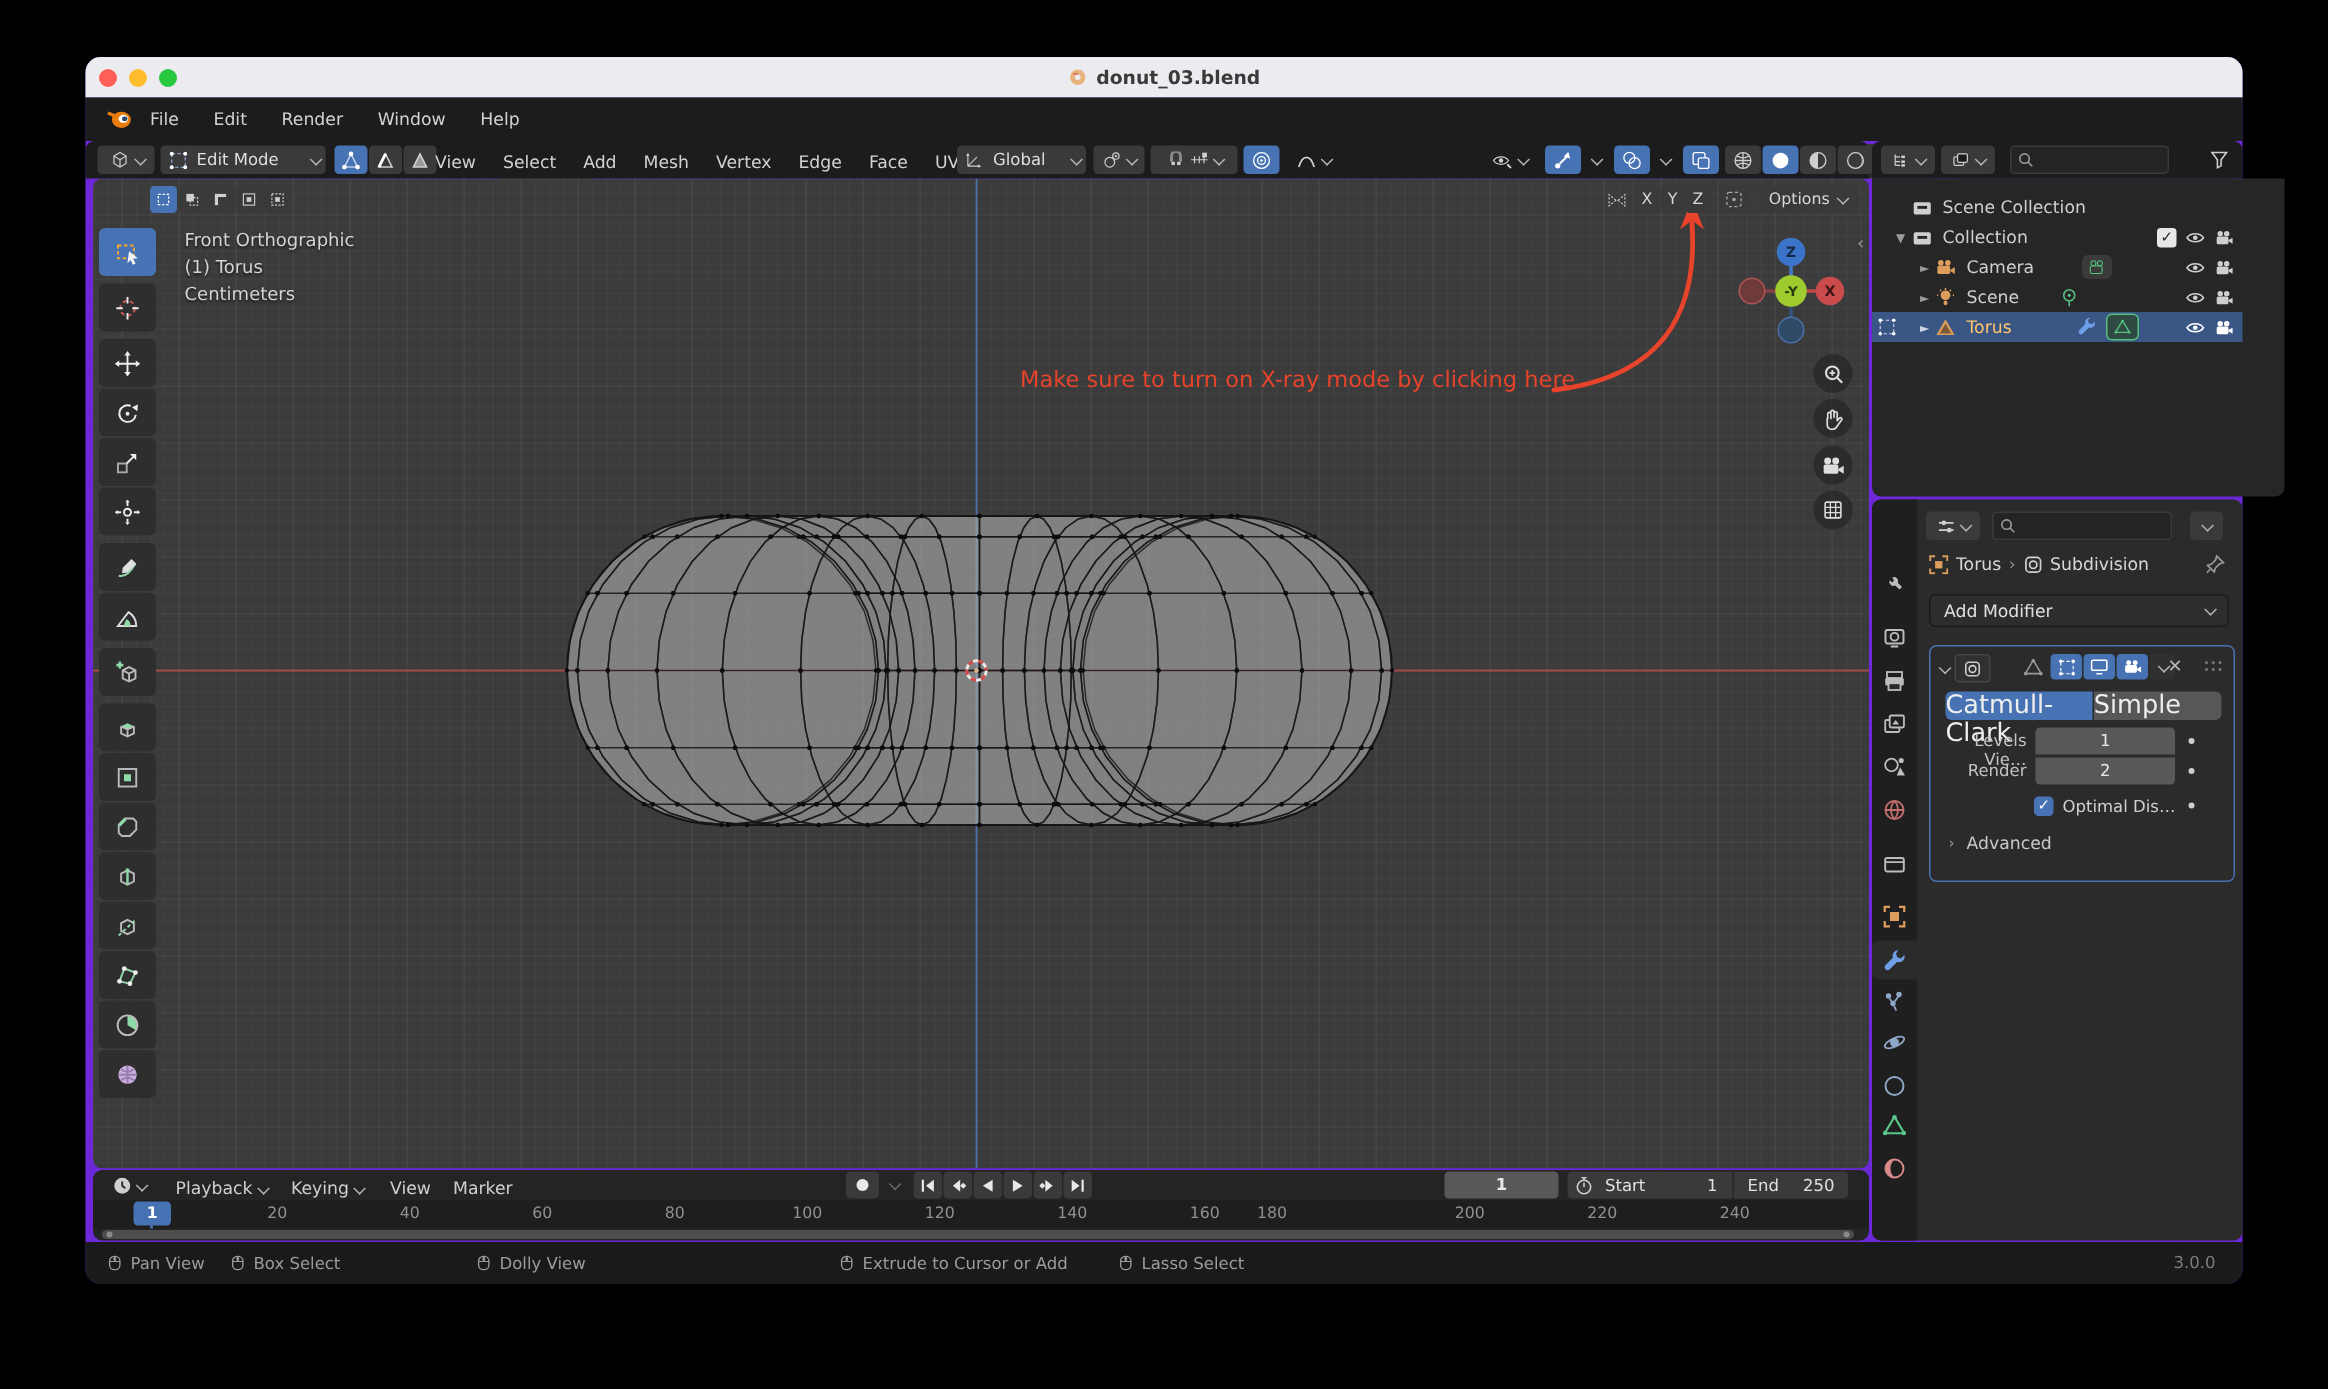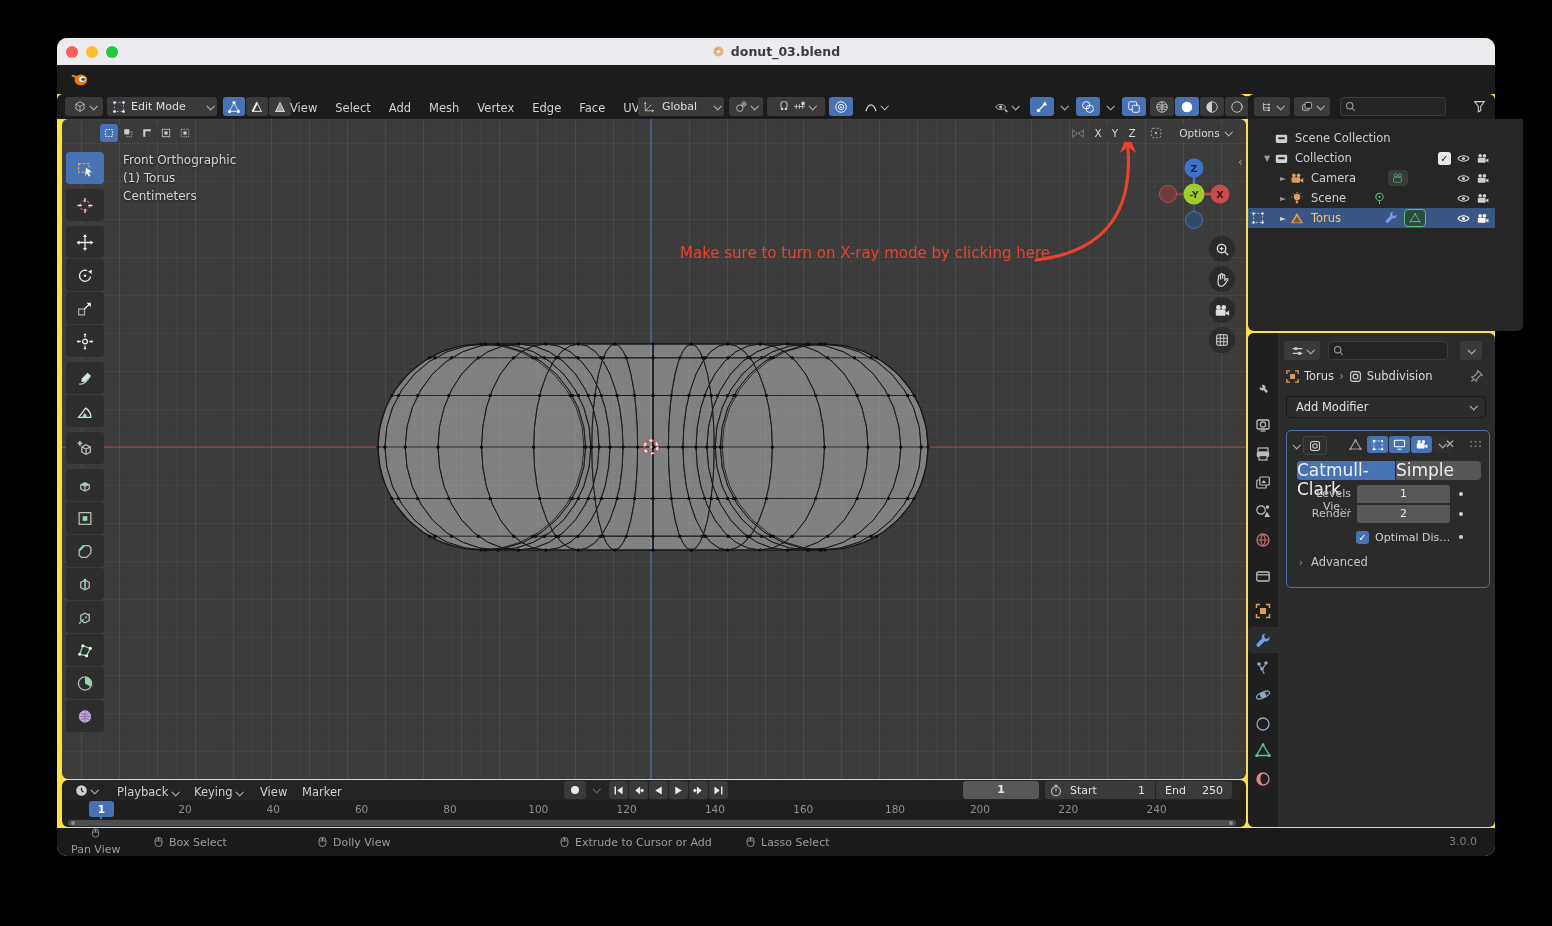--- a/index.html
+++ b/index.html
@@ -1,18 +1,18 @@
 <!DOCTYPE html>
 <html><head>
 <meta charset="utf-8">
 <style>
   html,body{margin:0;padding:0;background:#000;}
   #stage{position:relative;width:1552px;height:926px;background:#000;font-family:"DejaVu Sans",sans-serif;overflow:hidden;-webkit-font-smoothing:antialiased;}
   .abs{position:absolute;}
-  #win{position:absolute;left:57px;top:38px;width:1438px;height:818px;background:#fde047;border-radius:10px;box-shadow:0 18px 50px rgba(0,0,0,.65);}
+  #win{position:absolute;left:57px;top:38px;width:1438px;height:818px;background:#6d28d9;border-radius:10px;box-shadow:0 18px 50px rgba(0,0,0,.65);}
   
   #titlebar{position:absolute;left:0;top:0;width:100%;height:27px;background:#ececf0;border-radius:10px 10px 0 0;display:flex;align-items:center;justify-content:center;gap:6px;}
   .tl{width:12px;height:12px;border-radius:50%;}
   #title-text{font-size:12.5px;font-weight:bold;color:#3a3a3a;}
   
   #topbar{position:absolute;left:0;top:27px;width:100%;height:29px;background:#1c1c1c;}
   .menu{color:#d2d2d2;font-size:11.5px;line-height:29px;padding:0 9px;display:inline-block;}
   #tabs{position:absolute;left:276px;top:31px;width:772px;height:25px;display:flex;overflow:hidden;}
   .tab{color:#ababab;font-size:11.5px;line-height:21px;padding:0 11px;white-space:nowrap;border-radius:4px 4px 0 0;margin-top:2px;}
   .tab.active{background:#3d3d3d;color:#f0f0f0;}
@@ -97,20 +97,27 @@
       <span id="title-text">donut_03.blend</span>
     </div>
 
     <div id="topbar">
       <svg class="abs" style="left:14px;top:6px;" width="18" height="16" viewBox="0 0 20 16">
           <ellipse cx="11" cy="9" rx="7" ry="6" fill="#e87d0d"></ellipse>
           <ellipse cx="12.5" cy="8.2" rx="3.6" ry="3" fill="#fff"></ellipse>
           <ellipse cx="13.5" cy="8.2" rx="2" ry="1.7" fill="#2a4a66"></ellipse>
           <path d="M1 4l8 3" stroke="#e87d0d" stroke-width="2.4"></path>
         </svg>
+      <div class="abs" style="left:34px;top:0;">
+        <span class="menu">File</span>
+        <span class="menu">Edit</span>
+        <span class="menu">Render</span>
+        <span class="menu">Window</span>
+        <span class="menu">Help</span>
+      </div>
       <div id="tabs">
         <span class="tab active">Layout</span>
         <span class="tab">Modeling</span>
         <span class="tab">Sculpting</span>
         <span class="tab">UV Editing</span>
         <span class="tab">Texture Paint</span>
         <span class="tab">Shading</span>
         <span class="tab">Animation</span>
         <span class="tab">Rendering</span>
         <span class="tab">Compositing</span>
@@ -1372,35 +1379,35 @@
         <div class="abs" style="left:38px;top:17px;width:2px;height:2px;background:#4772b3;"></div>
         <div id="ruler-ticks">
             <span class="tick" style="left: 122.917px;">20</span>
             <span class="tick" style="left: 211.25px;">40</span>
             <span class="tick" style="left: 299.583px;">60</span>
             <span class="tick" style="left: 387.916px;">80</span>
             <span class="tick" style="left: 476.249px;">100</span>
             <span class="tick" style="left: 564.583px;">120</span>
             <span class="tick" style="left: 652.916px;">140</span>
             <span class="tick" style="left: 741.249px;">160</span>
-            <span class="tick" style="left: 833px;">180</span>
+            <span class="tick" style="left: 786px;">180</span>
             <span class="tick" style="left: 917.915px;">200</span>
             <span class="tick" style="left: 1006.25px;">220</span>
             <span class="tick" style="left: 1094.58px;">240</span>
           </div>
       </div>
       <div id="scrollbar">
         <span class="sdot" style="left:3px;"></span>
         <span class="sdot" style="right:3px;"></span>
       </div>
     </div>
 
     <div id="statusbar">
       <div id="hints">
-          <div class="hint" style="left: 14px; flex-direction: column;">
+          <div class="hint" style="left: 14px;">
             <svg width="11" height="14" viewBox="0 0 16 16" style="stroke-width:1.2">
               <rect x="3" y="1.5" width="10" height="13" rx="4.5" fill="none" stroke="#9c9c9c" stroke-width="1.3"></rect>
               <path d="M8 1.5v5M3 6.5h10" stroke="#9c9c9c" stroke-width="1.1"></path>
               <rect x="6.7" y="2.4" width="2.6" height="3.4" rx="1.2" fill="#9c9c9c"></rect>
             </svg>
             <span>Pan View</span>
           </div>
           <div class="hint" style="left: 96px;">
             <svg width="11" height="14" viewBox="0 0 16 16" style="stroke-width:1.2">
               <rect x="3" y="1.5" width="10" height="13" rx="4.5" fill="none" stroke="#9c9c9c" stroke-width="1.3"></rect>

